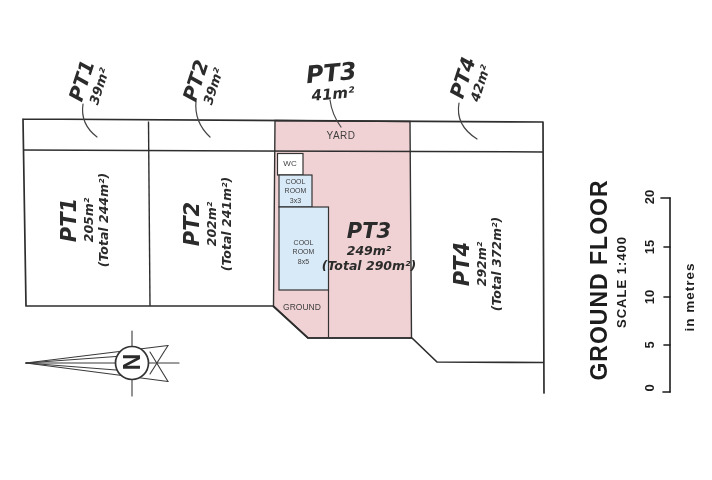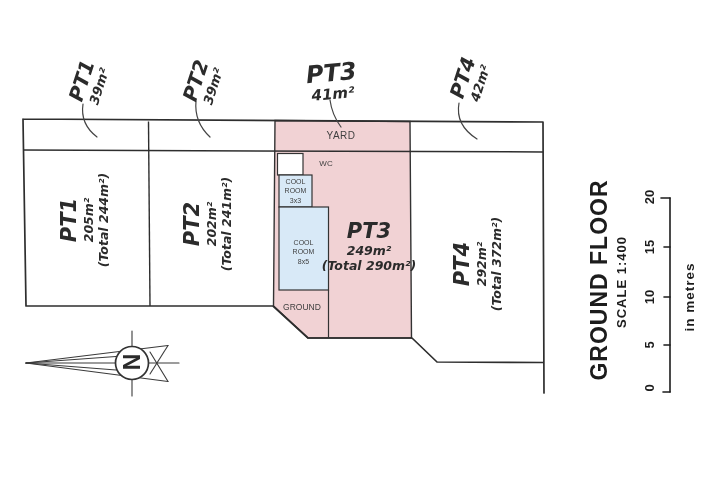--- a/index.html
+++ b/index.html
@@ -21,21 +21,21 @@
   .tl-pt3 .tl-big{font-size:24px;}
   .tl-pt3 .tl-small{font-size:15px;}
   
   .lot-pt1{left:84px;top:220px;}  .lot-pt2{left:207px;top:224px;}
   .lot-pt3{left:369px;top:246px;} .lot-pt4{left:477px;top:264px;}
   .lot-big{font-size:21px;display:block;}
   .lot-small{font-size:12.5px;display:block;margin-top:2px;}
   
   .room{color:#3f3f3f;font-weight:500;}
   .yard-lbl{left:341px;top:136px;font-size:10px;letter-spacing:0.5px;}
-  .wc-lbl{left:290px;top:164px;font-size:8px;margin-left:36px;}
+  .wc-lbl{left:290px;top:164px;font-size:8px;}
   .cr1-lbl{left:295.5px;top:191px;font-size:7px;white-space:pre-line;line-height:1.35;}
   .cr2-lbl{left:303.5px;top:252px;font-size:7px;white-space:pre-line;line-height:1.35;}
   .office-lbl{left:302px;top:307px;font-size:8.5px;}
   
   .gf-title{left:599px;top:280px;font-size:23px;font-weight:700;letter-spacing:1px;color:#1c1c1c;}
   .gf-scale{left:622px;top:282px;font-size:13px;font-weight:700;letter-spacing:1px;color:#1c1c1c;}
   .tick{font-size:13px;font-weight:700;color:#1c1c1c;}
   .tick-20{left:650px;top:197px;} .tick-15{left:650px;top:247px;}
   .tick-10{left:650px;top:297px;} .tick-5{left:650px;top:345px;}
   .tick-0{left:650px;top:388px;}

